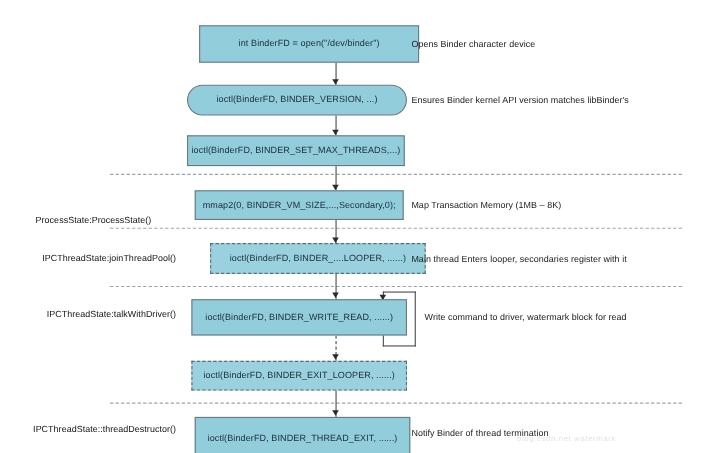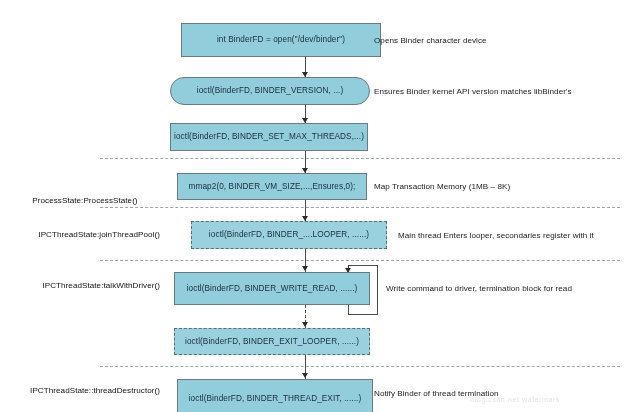--- a/index.html
+++ b/index.html
@@ -148,39 +148,39 @@
   <div class="stage-label" style="left:10px; top:281px; width:150px;">IPCThreadState:talkWithDriver()</div>
 
   <div class="stage-label" style="left:5px; top:386px; width:155px;">IPCThreadState::threadDestructor()</div>
 
   <div class="proc-box" style="left:181px; top:23px; width:200px; height:34px;">int BinderFD = open("/dev/binder")</div>
 
   <div class="proc-box" style="left:170px; top:77px; width:200px; height:28px;border-radius:14px;">ioctl(BinderFD, BINDER_VERSION, ...)</div>
 
   <div class="proc-box" style="left:170px; top:123px; width:198px; height:28px;">ioctl(BinderFD, BINDER_SET_MAX_THREADS,...)</div>
 
-  <div class="proc-box" style="left:177px; top:173px; width:190px; height:27px;">mmap2(0, BINDER_VM_SIZE,...,Ensures,0);</div>
+  <div class="proc-box" style="left:177px; top:173px; width:190px; height:27px;">mmap2(0, BINDER_VM_SIZE,...,Secondary,0);</div>
 
   <div class="proc-box dashed" style="left:174px; top:221px; width:196px; height:28px;margin-left:17px;">ioctl(BinderFD, BINDER_....LOOPER, ......)</div>
 
   <div class="proc-box" style="left:174px; top:272px; width:196px; height:33px;">ioctl(BinderFD, BINDER_WRITE_READ, ......)</div>
 
   <div class="proc-box dashed" style="left:174px; top:328px; width:196px; height:27px;">ioctl(BinderFD, BINDER_EXIT_LOOPER, ......)</div>
 
   <div class="proc-box" style="left:177px; top:379px; width:196px; height:40px;">ioctl(BinderFD, BINDER_THREAD_EXIT, ......)</div>
 
   <div class="desc" style="left:374px; top:36px;">Opens Binder character device</div>
 
   <div class="desc" style="left:374px; top:87px;">Ensures Binder kernel API version matches libBinder's</div>
 
 
   <div class="desc" style="left:374px; top:182px;">Map Transaction Memory (1MB – 8K)</div>
 
-  <div class="desc" style="left:374px; top:231px;margin-left:24px;">Main thread Enters looper, secondaries register with it</div>
+  <div class="desc" style="left:374px; top:231px;">Main thread Enters looper, secondaries register with it</div>
 
-  <div class="desc" style="left:386px; top:284px;">Write command to driver, termination block for read</div>
+  <div class="desc" style="left:386px; top:284px;">Write command to driver, watermark block for read</div>
 
 
   <div class="desc" style="left:374px; top:389px;">Notify Binder of thread termination</div>
 
   <div class="watermark" style="left:470px; top:396px;">blog.csdn.net watermark</div>
 
 </div>
 
 </body></html>

